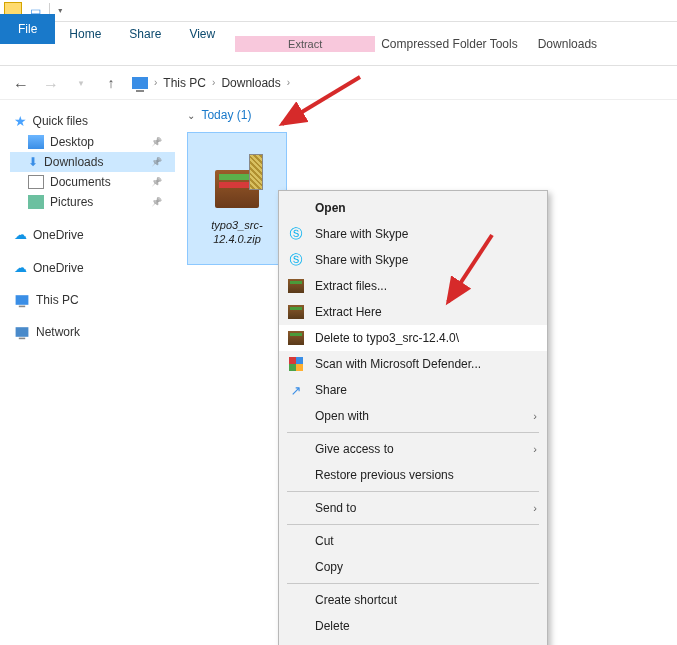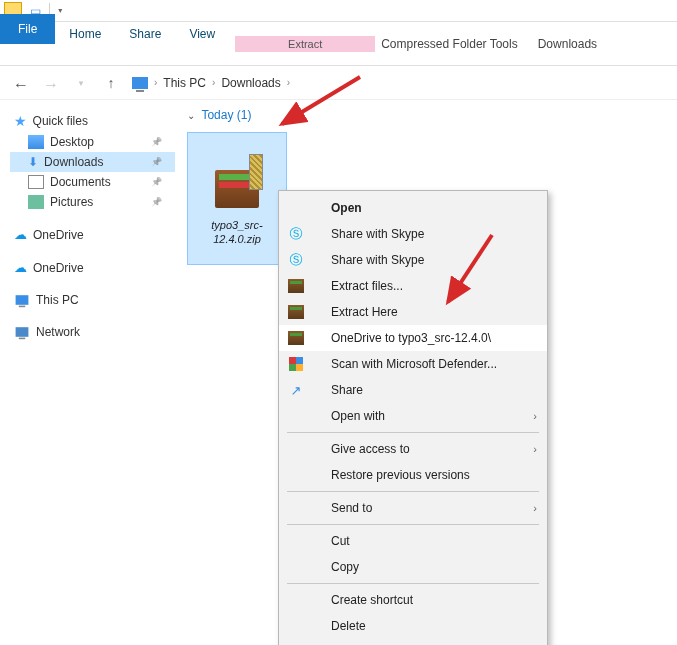--- a/index.html
+++ b/index.html
@@ -46,21 +46,21 @@
     .group-head { color:#1979ca; font-size:13px; display:flex; align-items:center; gap:6px; cursor:pointer; margin-bottom:10px;}
     .file-tile { width:100px; text-align:center; cursor:pointer; padding:17px; background:#cce8ff; border:1px solid #8cc8ff;font-style:italic;}
     .file-icon { width:60px; height:60px; margin:4px auto; position:relative;}
     .zip-book { width:44px; height:38px; position:absolute; bottom:6px; left:8px; background:linear-gradient(#9b5c2b,#6b3a1a); border-radius:2px;}
     .zip-book::before{content:"";position:absolute;top:4px;left:4px;width:36px;height:6px;background:#5bb04a;}
     .zip-book::after{content:"";position:absolute;top:12px;left:4px;width:36px;height:6px;background:#d63a3a;}
     .zip-clip{position:absolute;top:0;right:4px;width:14px;height:36px;background:repeating-linear-gradient(45deg,#d8c060,#d8c060 2px,#b09030 2px,#b09030 4px); border:1px solid #888;}
     .file-label{font-size:11px; line-height:1.3; word-wrap:break-word; color:#222;}
     
     .ctx { position:absolute; left:278px; top:190px; width:270px; background:#f2f2f2; border:1px solid #b8b8b8; box-shadow:3px 3px 6px rgba(0,0,0,.25); padding:4px 0;}
-    .ctx-item { display:flex; align-items:center; padding:4px 10px 4px 8px; cursor:pointer; color:#222; gap:26px;}
+    .ctx-item { display:flex; align-items:center; padding:4px 10px 4px 8px; cursor:pointer; color:#222; gap:10px;}
     .ctx-item.hl { background:#fff;}
     .ctx-ico { width:18px; height:18px; display:flex; align-items:center; justify-content:center; font-size:13px;}
     .ctx-label { flex:1;}
     .ctx-arrow { color:#666; font-size:11px;}
     .ctx-sep { height:1px; background:#c8c8c8; margin:3px 8px;}
     .bold { font-weight:600;}
     .rar-ico { width:16px; height:14px; background:linear-gradient(#8b5a2b,#5a3a1a); position:relative;}
     .rar-ico::before{content:"";position:absolute;top:2px;left:2px;width:12px;height:3px;background:#4a9a3a;}
     .shield-ico{width:14px;height:14px;background:conic-gradient(#3a8ee6 0 25%,#ffb030 0 50%,#4aa34a 0 75%,#d63a3a 0);}
     
@@ -188,21 +188,21 @@
   <div class="ctx-item">
       <span class="ctx-ico">
         <span class="rar-ico"></span>
       </span>
       <span class="ctx-label">Extract Here</span>
     </div>
   <div class="ctx-item hl">
       <span class="ctx-ico">
         <span class="rar-ico"></span>
       </span>
-      <span class="ctx-label">OneDrive to typo3_src-12.4.0\</span>
+      <span class="ctx-label">Delete to typo3_src-12.4.0\</span>
     </div>
   <div class="ctx-item">
       <span class="ctx-ico">
         <span class="shield-ico"></span>
       </span>
       <span class="ctx-label">Scan with Microsoft Defender...</span>
     </div>
   <div class="ctx-item">
       <span class="ctx-ico" style="color:#3a8ee6">↗</span>
       <span class="ctx-label">Share</span>

